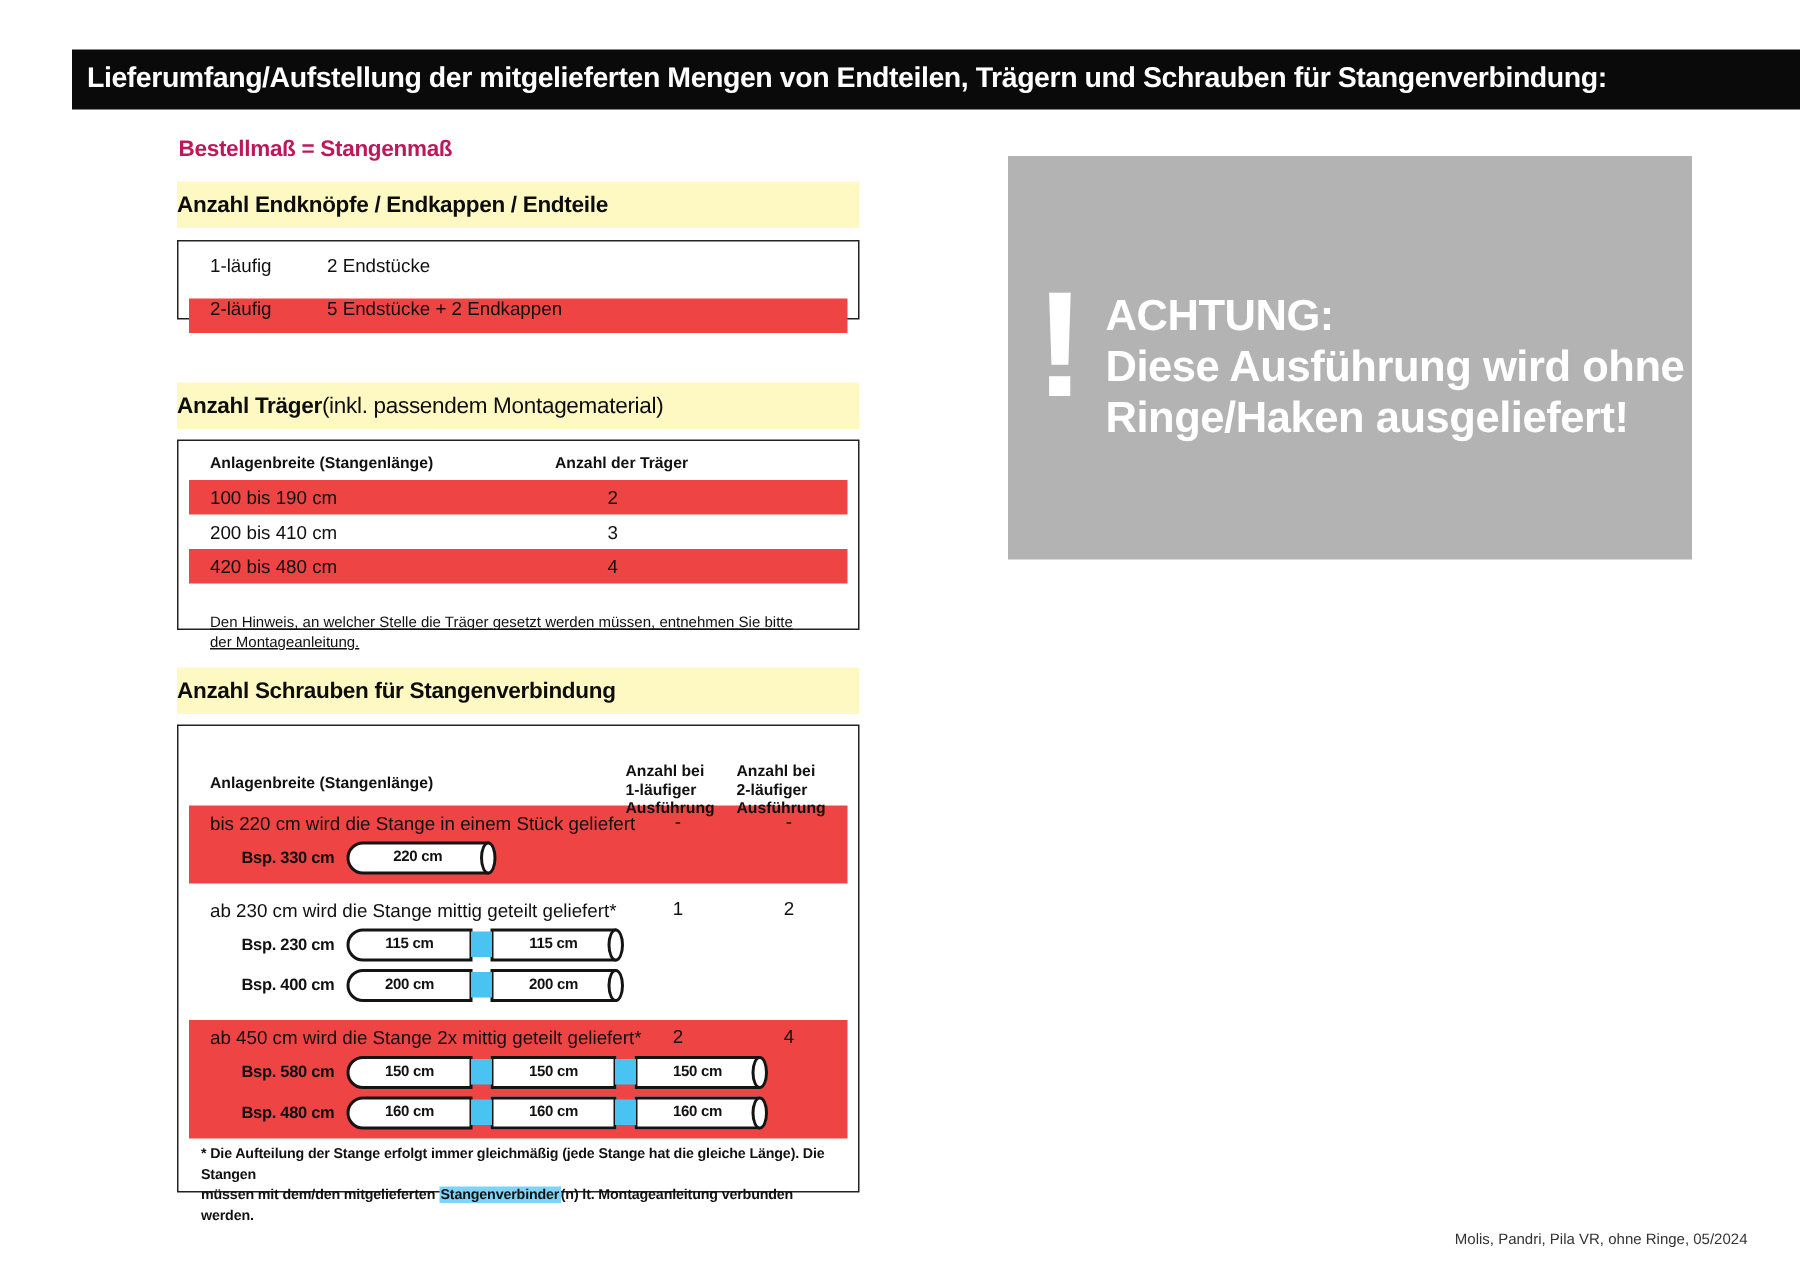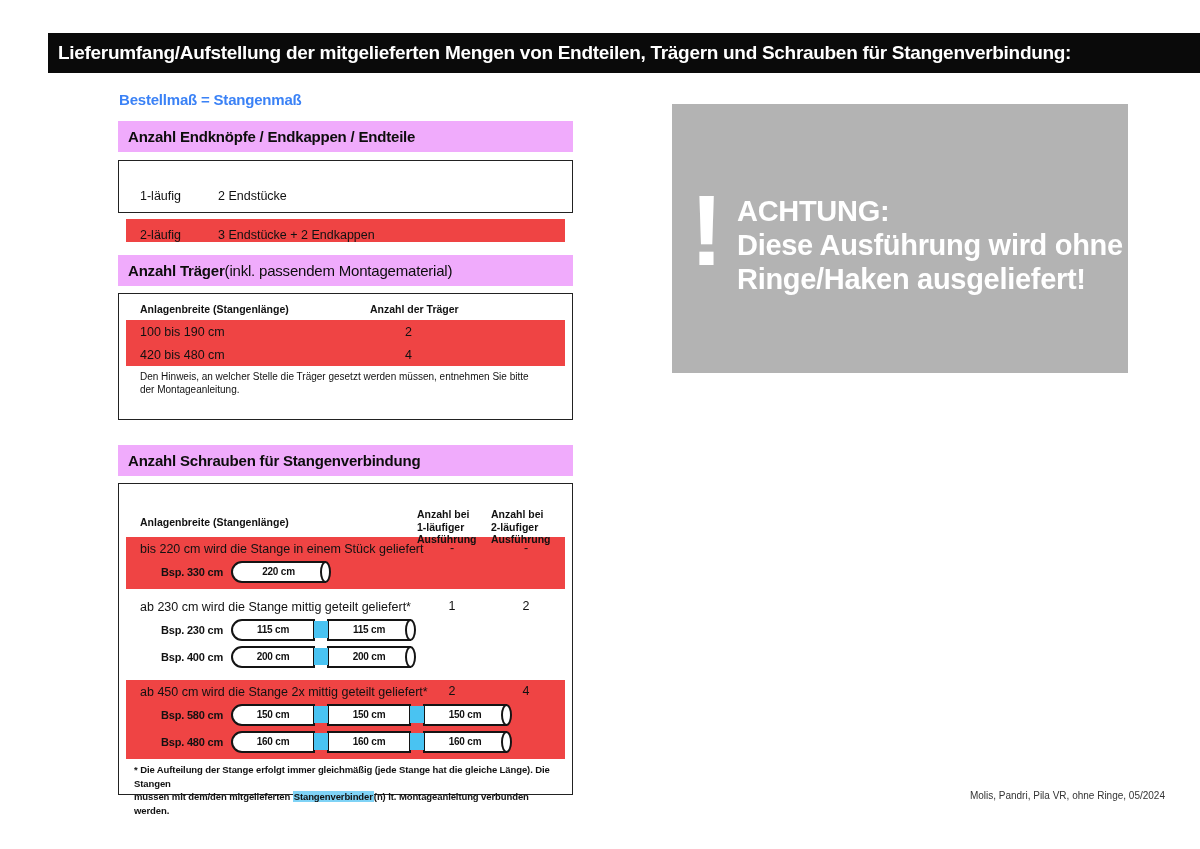--- a/index.html
+++ b/index.html
@@ -11,60 +11,61 @@
 
   
   .topbar {
     position:absolute; left:48px; top:33px; width:1152px; height:40px;
     background:#0a0a0a; color:#fff; display:flex; align-items:center;
     padding-left:10px; font-weight:bold; font-size:19px; letter-spacing:-0.3px;
   }
 
   .subtitle {
     position:absolute; left:119px; top:91px;
-    color:#3b82f6; font-weight:bold; font-size:15px; letter-spacing:-0.2px;
+    color:#be185d; font-weight:bold; font-size:15px; letter-spacing:-0.2px;
   }
 
   
   .secbar {
-    position:absolute; left:118px; width:455px; height:31px; background:#f0abfc;
-    display:flex; align-items:center; padding-left:10px; font-size:15px;
+    position:absolute; left:118px; width:455px; height:31px; background:#fef9c3;
+    display:flex; align-items:center; font-size:15px;
     letter-spacing:-0.2px; color:#0d0d0d;
   }
   .secbar .b { font-weight:bold; }
   .sec1 { top:121px; font-weight:bold; }
   .sec2 { top:255px; }
   .sec3 { top:445px; font-weight:bold; }
 
   
   .box {
     position:absolute; left:118px; width:455px; border:1px solid #222; background:#fff;
   }
   .box1 { top:160px; height:53px; padding-top:3px; }
   .box2 { top:293px; height:127px; }
   .box3 { top:483px; height:312px; }
 
   .trow {
-    height:23px; display:flex; align-items:flex-end; margin:16px 7px;
+    height:23px; display:flex; align-items:flex-start; margin:6px 7px;
     padding-left:14px; font-size:12.5px;
   }
   .trow .c1 { width:78px; }
   .shade { background:#ef4444; }
 
   .thead2 { position:relative; height:26px; font-size:10.5px; font-weight:bold; }
   .thead2 .h1 { position:absolute; left:21px; bottom:5px; }
   .thead2 .h2 { position:absolute; left:251px; bottom:5px; }
   .trow2 {
     height:23px; display:flex; align-items:center; margin:0 7px;
     padding-left:14px; font-size:12.5px; position:relative;
   }
   .trow2 .cnt { position:absolute; left:279px; }
   .note {
-    margin-top:4px; padding-left:21px; font-size:10px; line-height:13px;
+    margin-top:20px; padding-left:21px; font-size:10px; line-height:13px;
     white-space:pre-line;
+    text-decoration:underline;
   }
 
   
   .thead3 { position:relative; height:50px; }
   .thead3 .h1 { position:absolute; left:21px; bottom:6px; font-size:10.5px; font-weight:bold; }
   .thead3 .hc {
     position:absolute; top:24px; width:70px; 
     font-size:10.5px; font-weight:bold; line-height:12.5px; white-space:pre-line;
   }
   .hc.c1 { left:298px; }
@@ -114,21 +115,21 @@
   .achtung .mark {
     position:absolute; left:18px; top:76px; color:#fff; font-weight:bold;
     font-size:100px; line-height:1;
   }
   .achtung .atext {
     position:absolute; left:65px; top:90px; color:#fff; font-weight:bold;
     font-size:29px; line-height:34px; letter-spacing:-0.3px;
   }
 
   .footer {
-    position:absolute; right:35px; top:790px; font-size:10px; color:#333;
+    position:absolute; right:35px; top:821px; font-size:10px; color:#333;
   }
 </style>
 </head>
 <body>
 
 <div class="topbar">
   <span>Lieferumfang/Aufstellung der mitgelieferten Mengen von Endteilen, Trägern und Schrauben für Stangenverbindung:</span>
 </div>
 
 <div class="subtitle">Bestellmaß = Stangenmaß</div>
@@ -136,36 +137,40 @@
 <div class="secbar sec1">
   <span>Anzahl Endknöpfe / Endkappen / Endteile</span>
 </div>
 <div class="box box1">
   <div class="trow">
     <span class="c1">1-läufig</span>
     <span>2 Endstücke</span>
   </div>
   <div class="trow shade">
     <span class="c1">2-läufig</span>
-    <span>3 Endstücke + 2 Endkappen</span>
+    <span>5 Endstücke + 2 Endkappen</span>
   </div>
 </div>
 
 <div class="secbar sec2">
   <span class="b">Anzahl Träger</span>
   <span> (inkl. passendem Montagematerial)</span>
 </div>
 <div class="box box2">
   <div class="thead2">
     <span class="h1">Anlagenbreite (Stangenlänge)</span>
     <span class="h2">Anzahl der Träger</span>
   </div>
   <div class="trow2 shade">
     <span>100 bis 190 cm</span>
     <span class="cnt">2</span>
+  </div>
+  <div class="trow2">
+    <span>200 bis 410 cm</span>
+    <span class="cnt">3</span>
   </div>
   <div class="trow2 shade">
     <span>420 bis 480 cm</span>
     <span class="cnt">4</span>
   </div>
   <div class="note">Den Hinweis, an welcher Stelle die Träger gesetzt werden müssen, entnehmen Sie bitte
 der Montageanleitung.</div>
 </div>
 
 <div class="secbar sec3">

